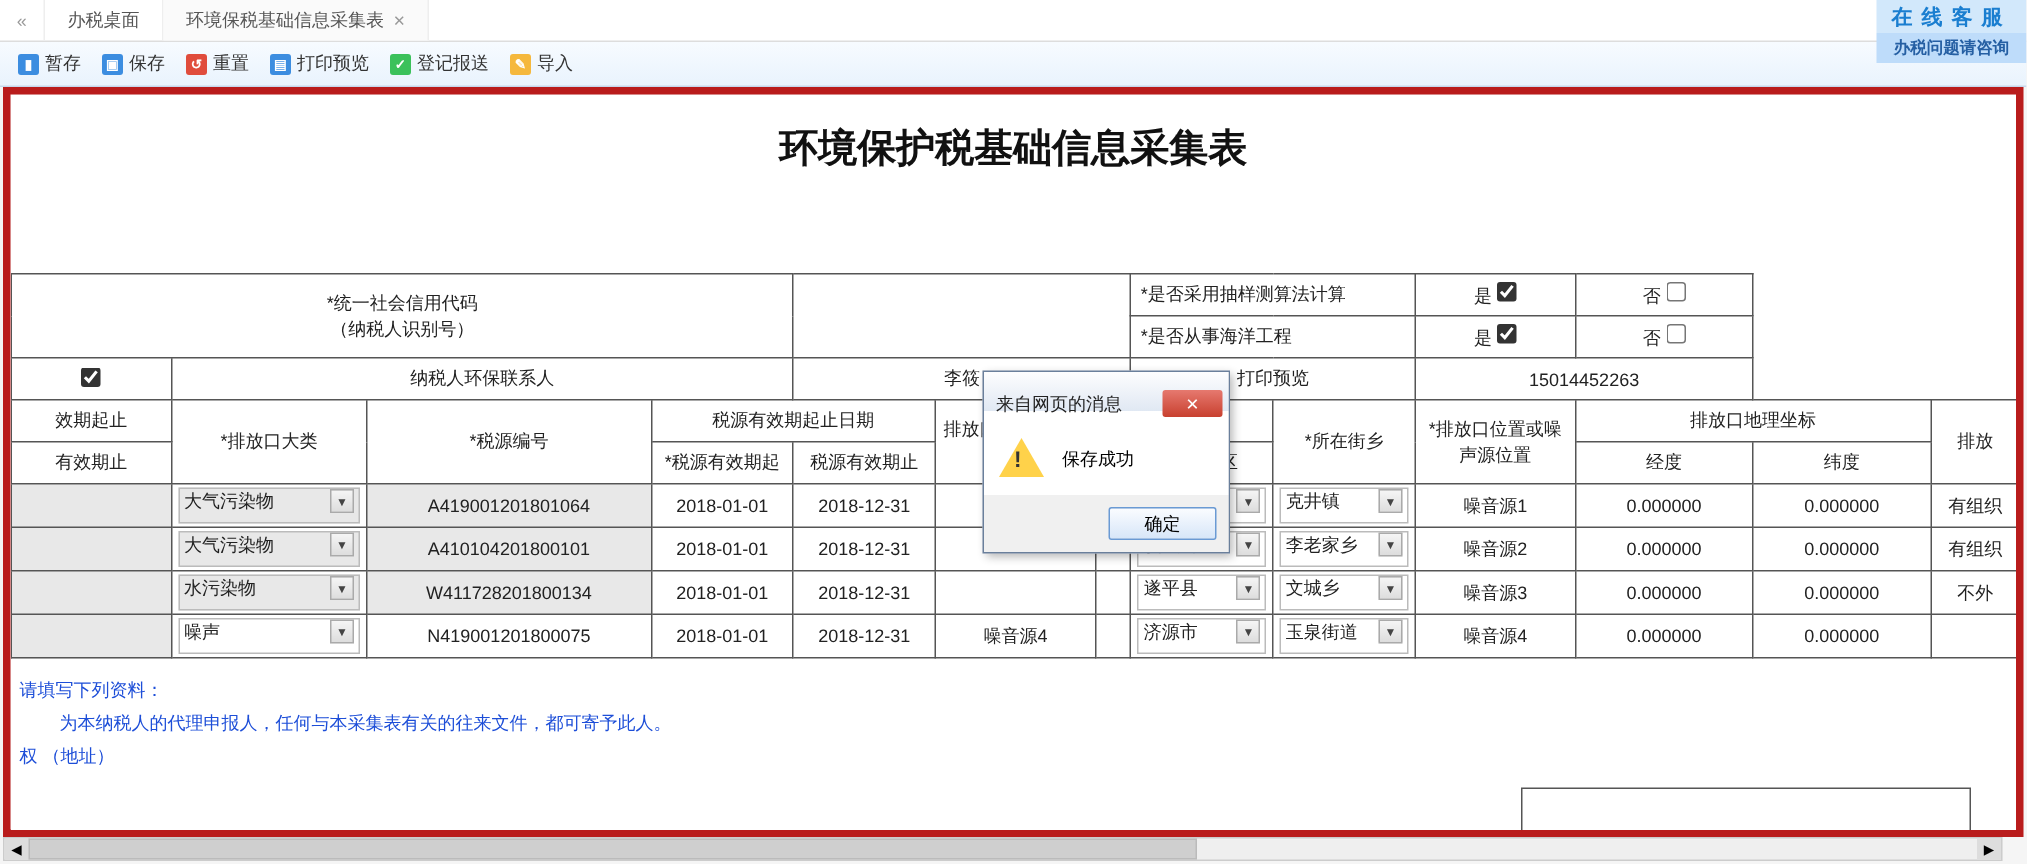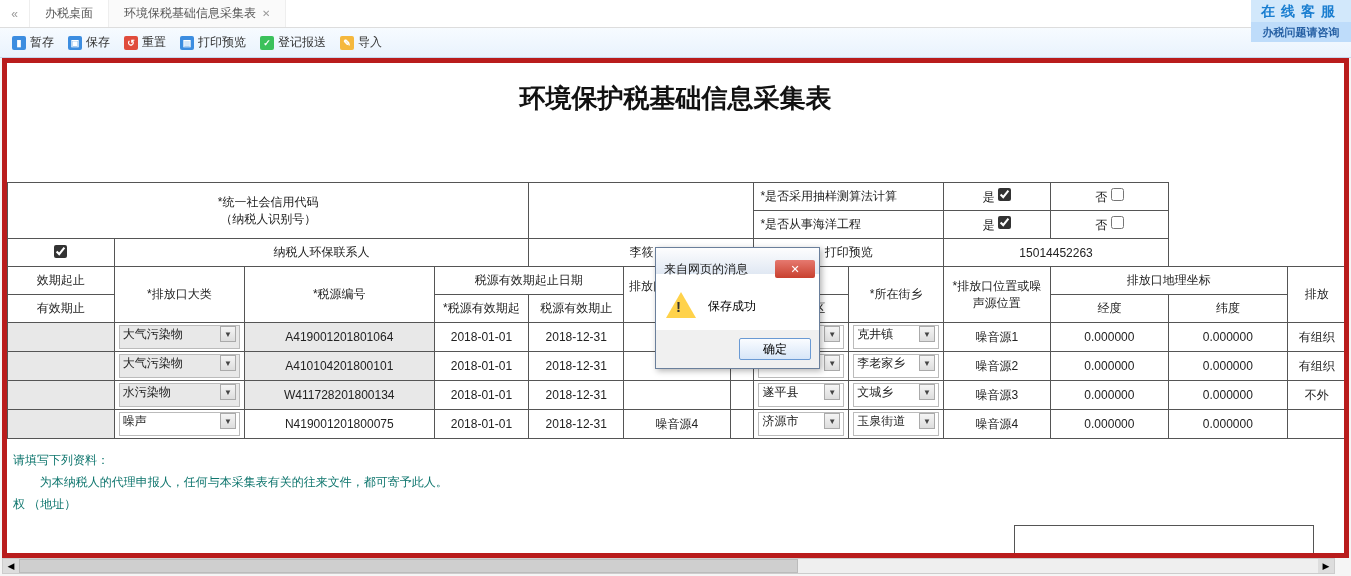--- a/index.html
+++ b/index.html
@@ -149,21 +149,21 @@
       display: flex;
       align-items: center;
       justify-content: center;
       font-size: 8px;
       color: #444;
     }
     .footer-notes {
       padding: 10px 6px;
       font-size: 12px;
       line-height: 22px;
-      color: #0f766e;
+      color: #1d4ed8;
     }
     .declare-box {
       position: absolute;
       right: 30px;
       top: 462px;
       width: 300px;
       height: 90px;
       border: 1px solid #555;
       background: #fff;
       display: flex;

